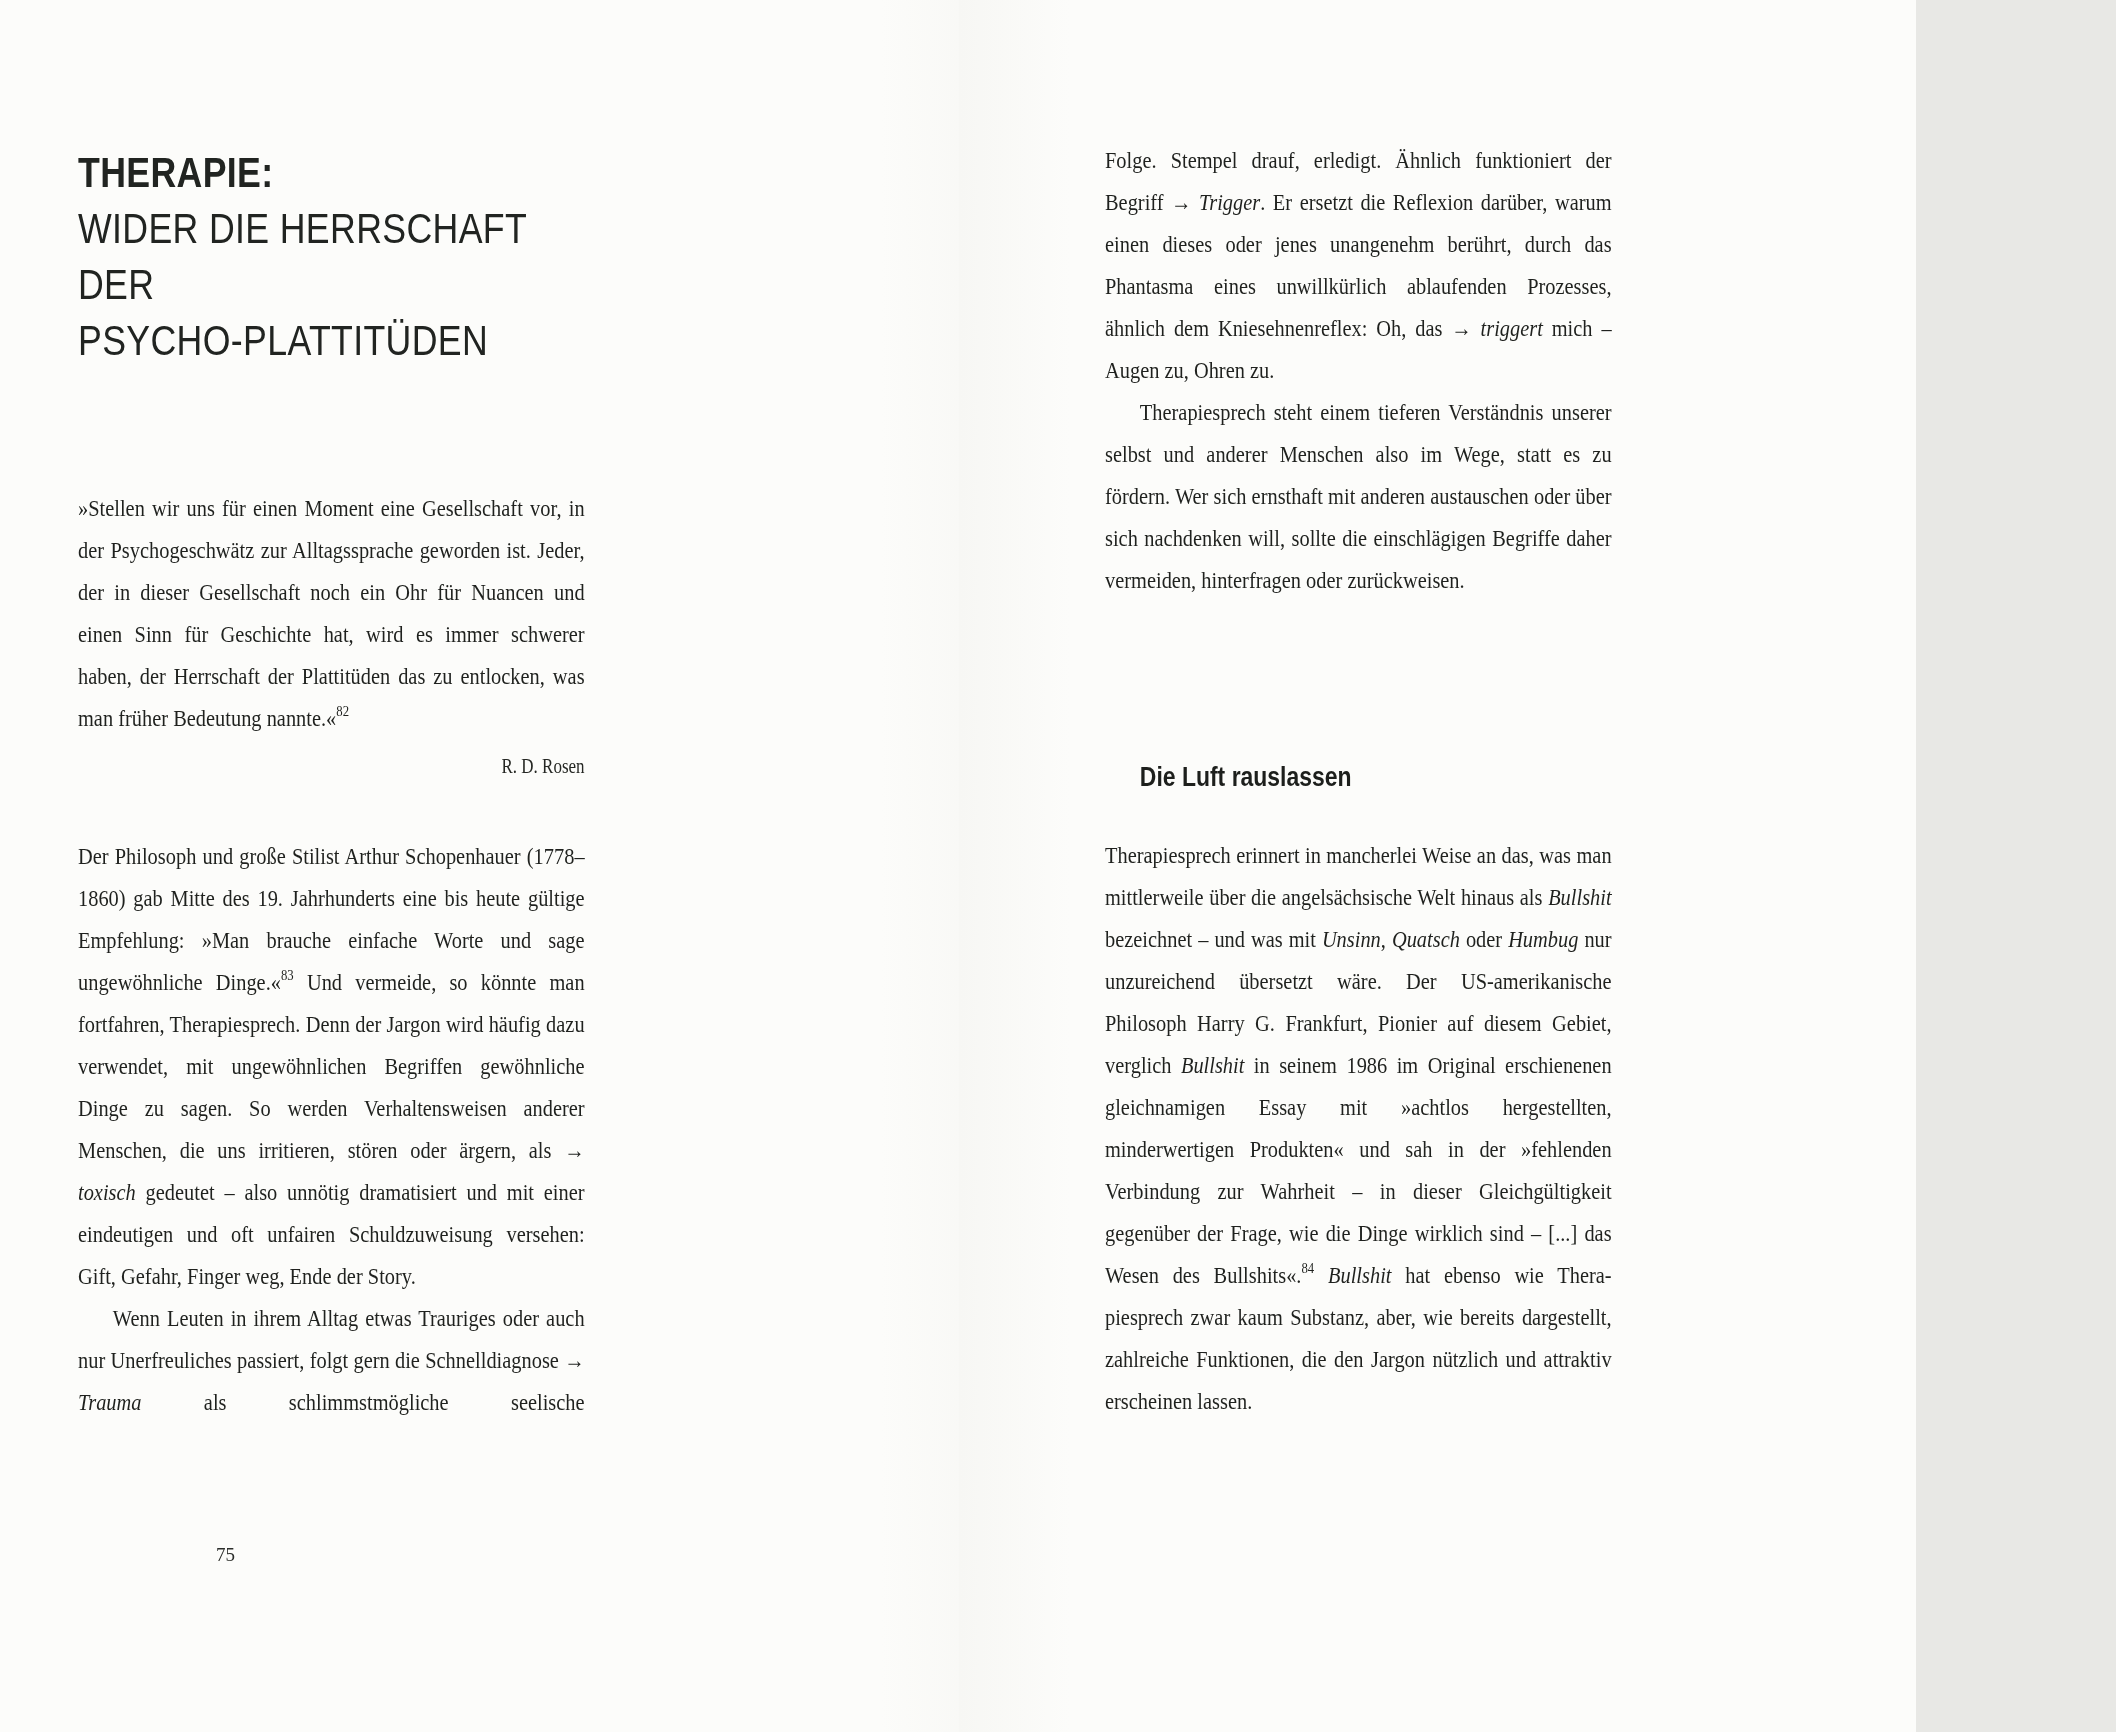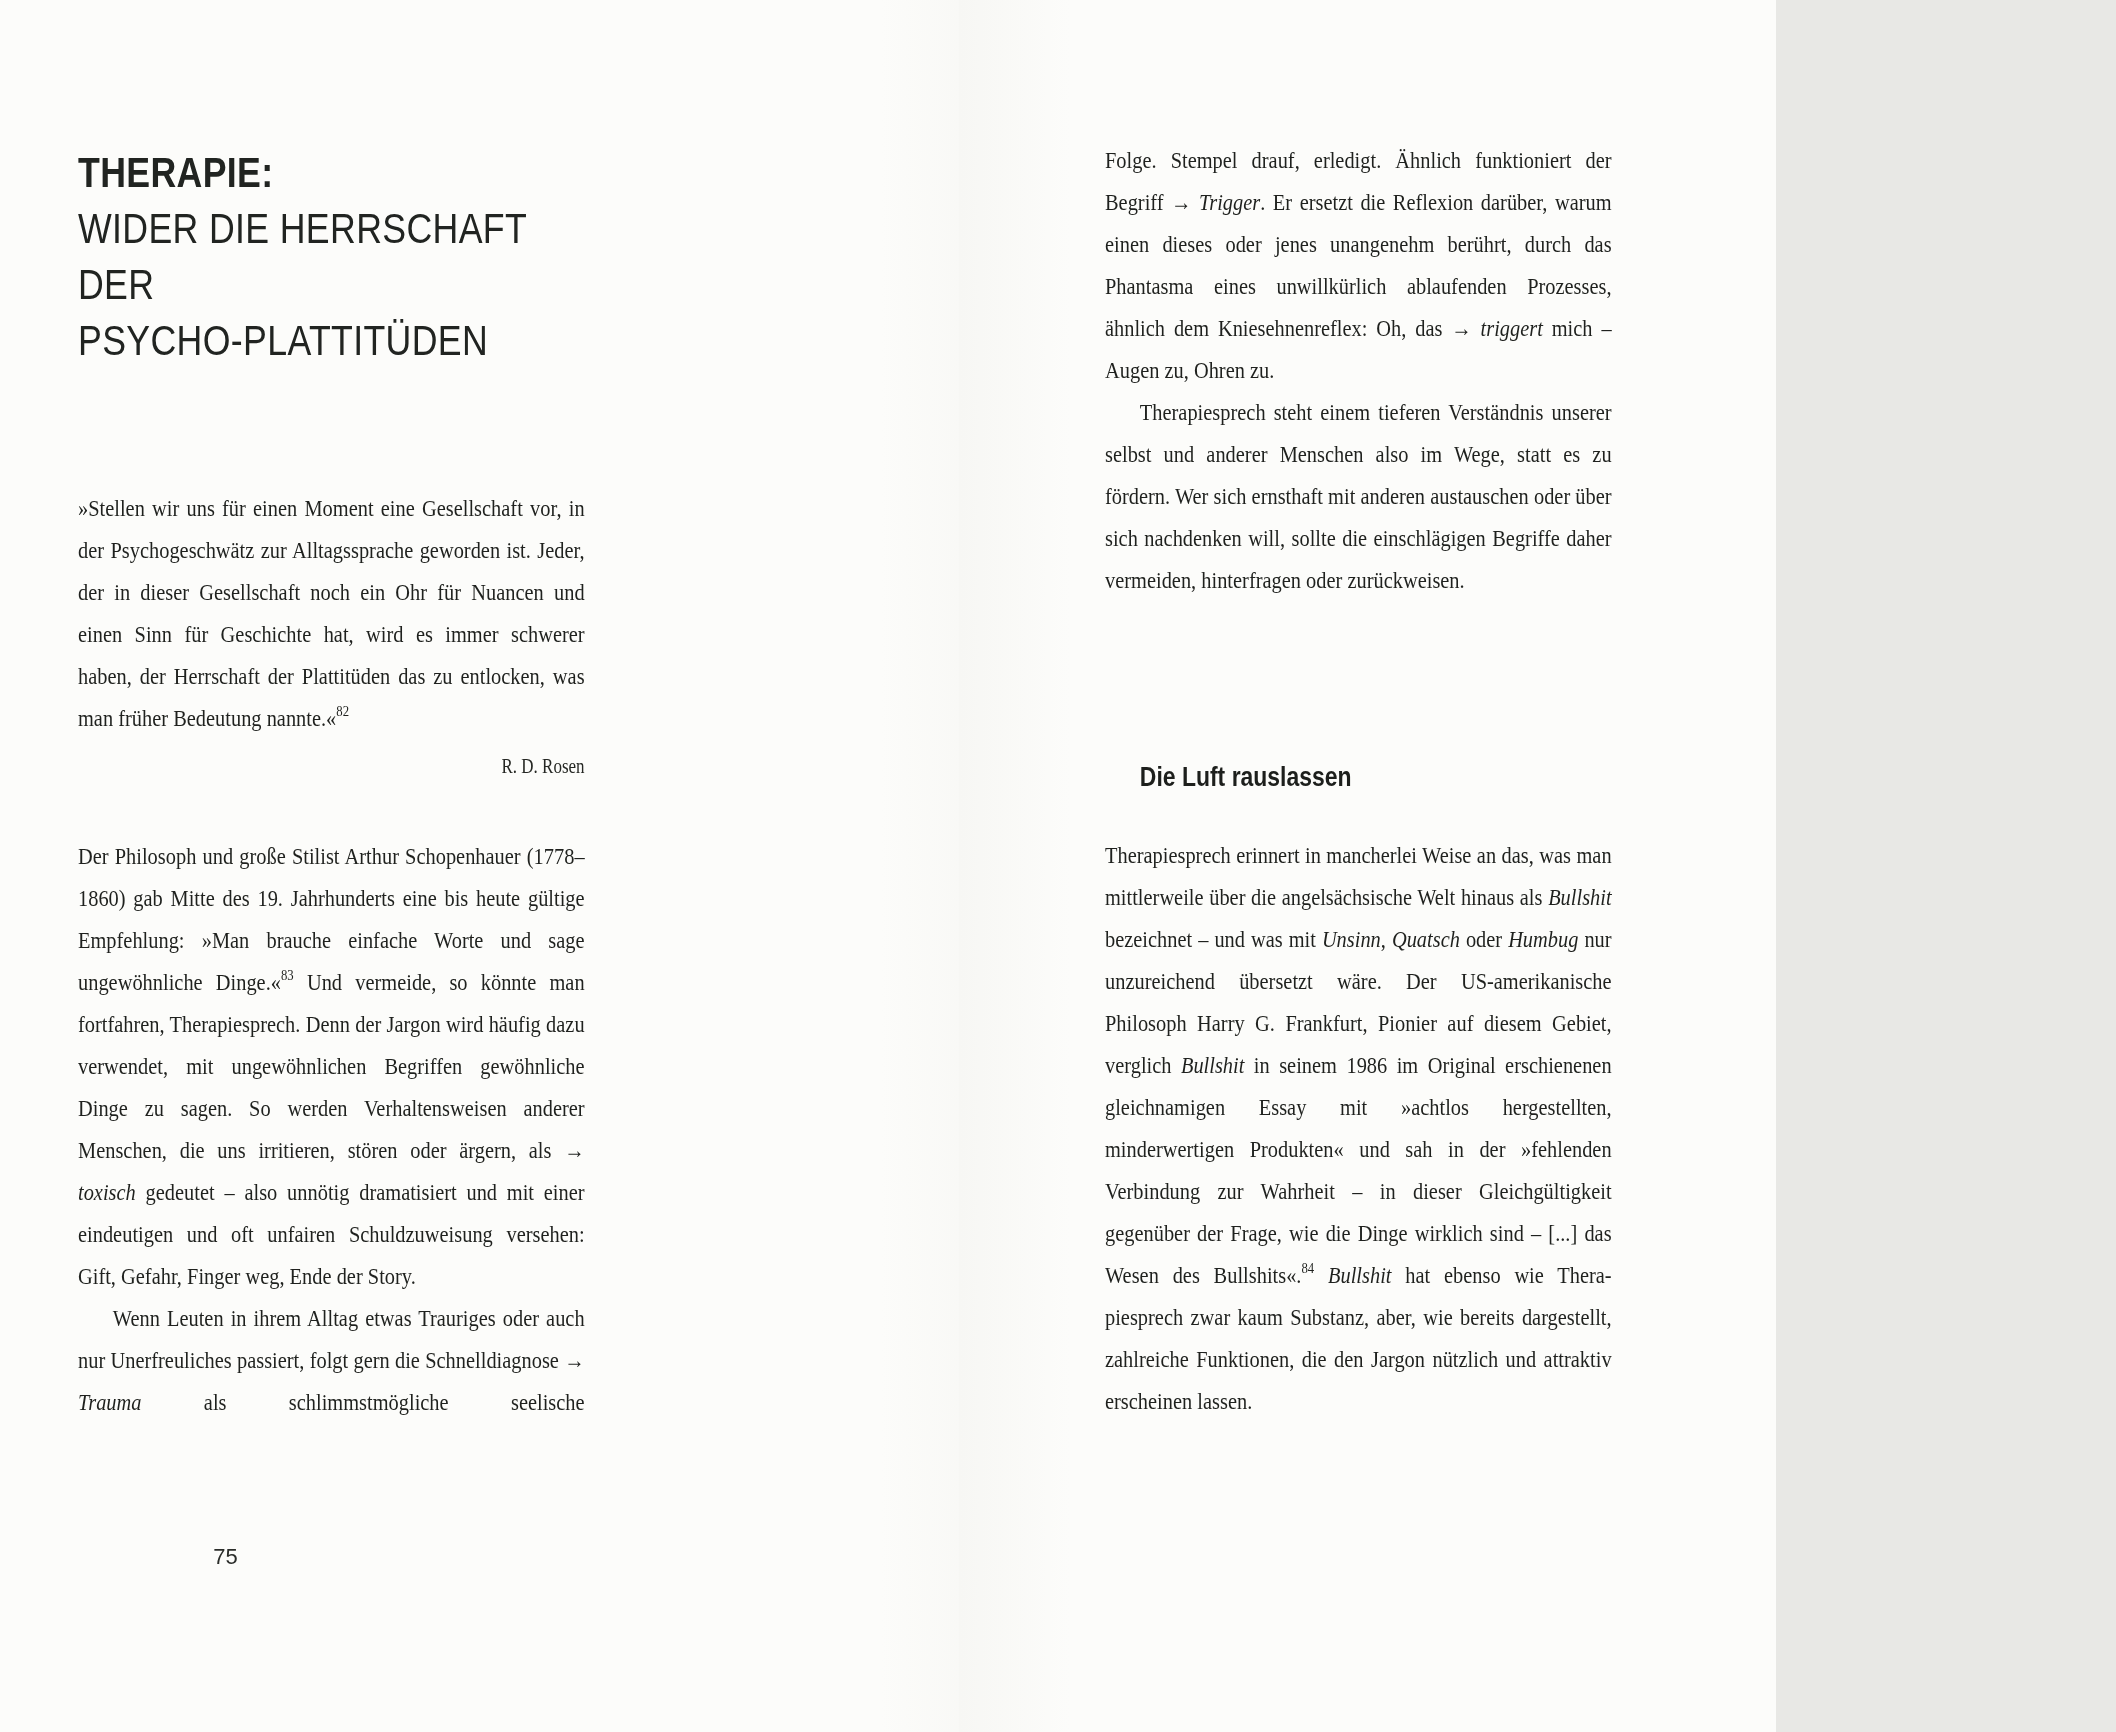--- a/index.html
+++ b/index.html
@@ -2,21 +2,21 @@
 <html lang="de" style="font-size:14px"><head>
 <meta charset="utf-8">
 <style>
   html, body {
     margin: 0;
     padding: 0;
     background: #e8e8e5;
   }
   .spread {
     position: relative;
-    width: 1776px;
+    width: 1916px;
     height: 1733px;
     background: #fcfcfa;
     overflow: hidden;
     color: #1f211e;
     font-family: "Liberation Serif", "DejaVu Serif", serif;
   }
   .page {
     position: absolute;
     top: 0;
     height: 100%;
@@ -117,22 +117,22 @@
     vertical-align: baseline;
     position: relative;
     top: -9.7px;
     letter-spacing: 0;
   }
 
   .page-number {
     position: absolute;
     width: 53px;
     text-align: center;
-    font-family: Liberation Sans, sans-serif;
-    font-size: 22px;
+    font-family: Liberation Serif, serif;
+    font-size: 19px;
     color: #2b2d2a;
   }
   .pn-left  { left: 199px;  top: 1544px; }
 </style>
 </head>
 <body>
 
 <div class="spread">
 
   <div class="page page-left">

